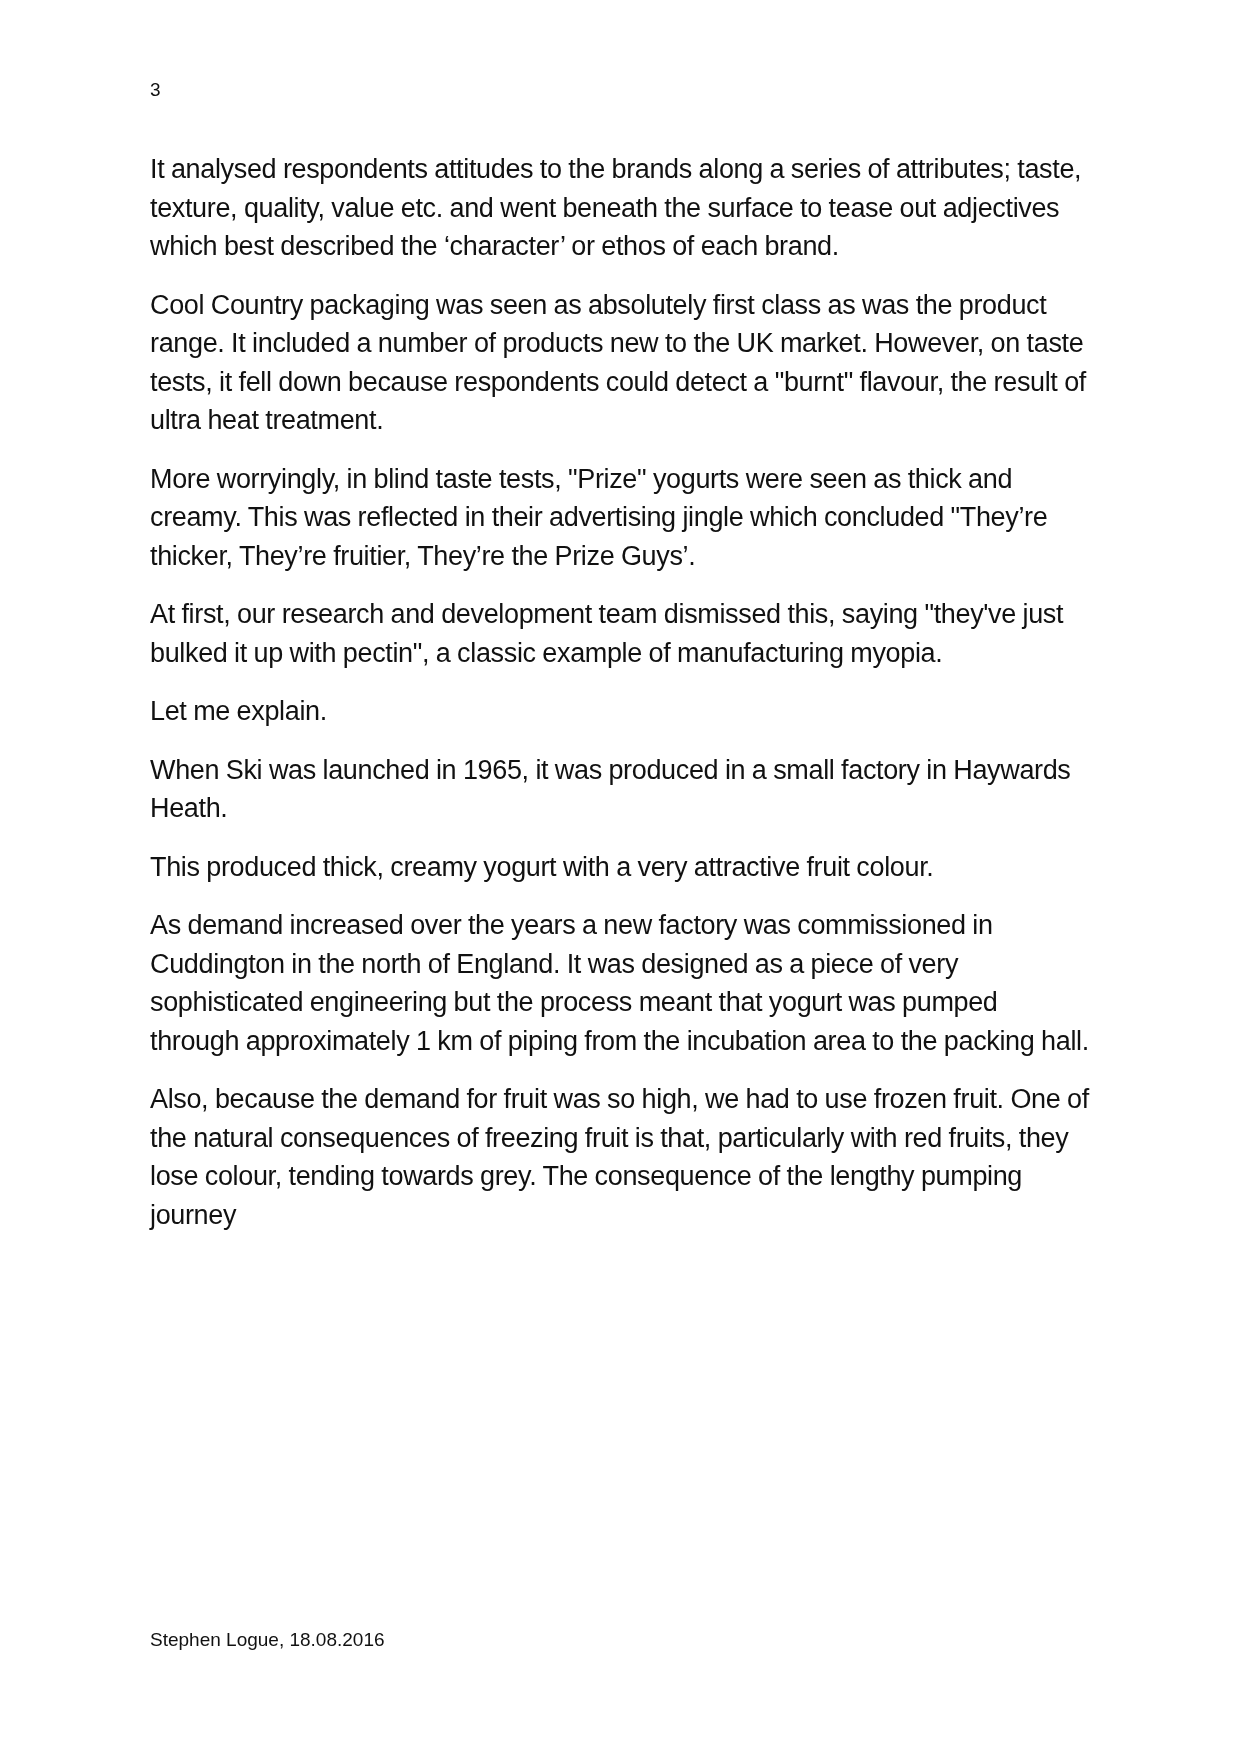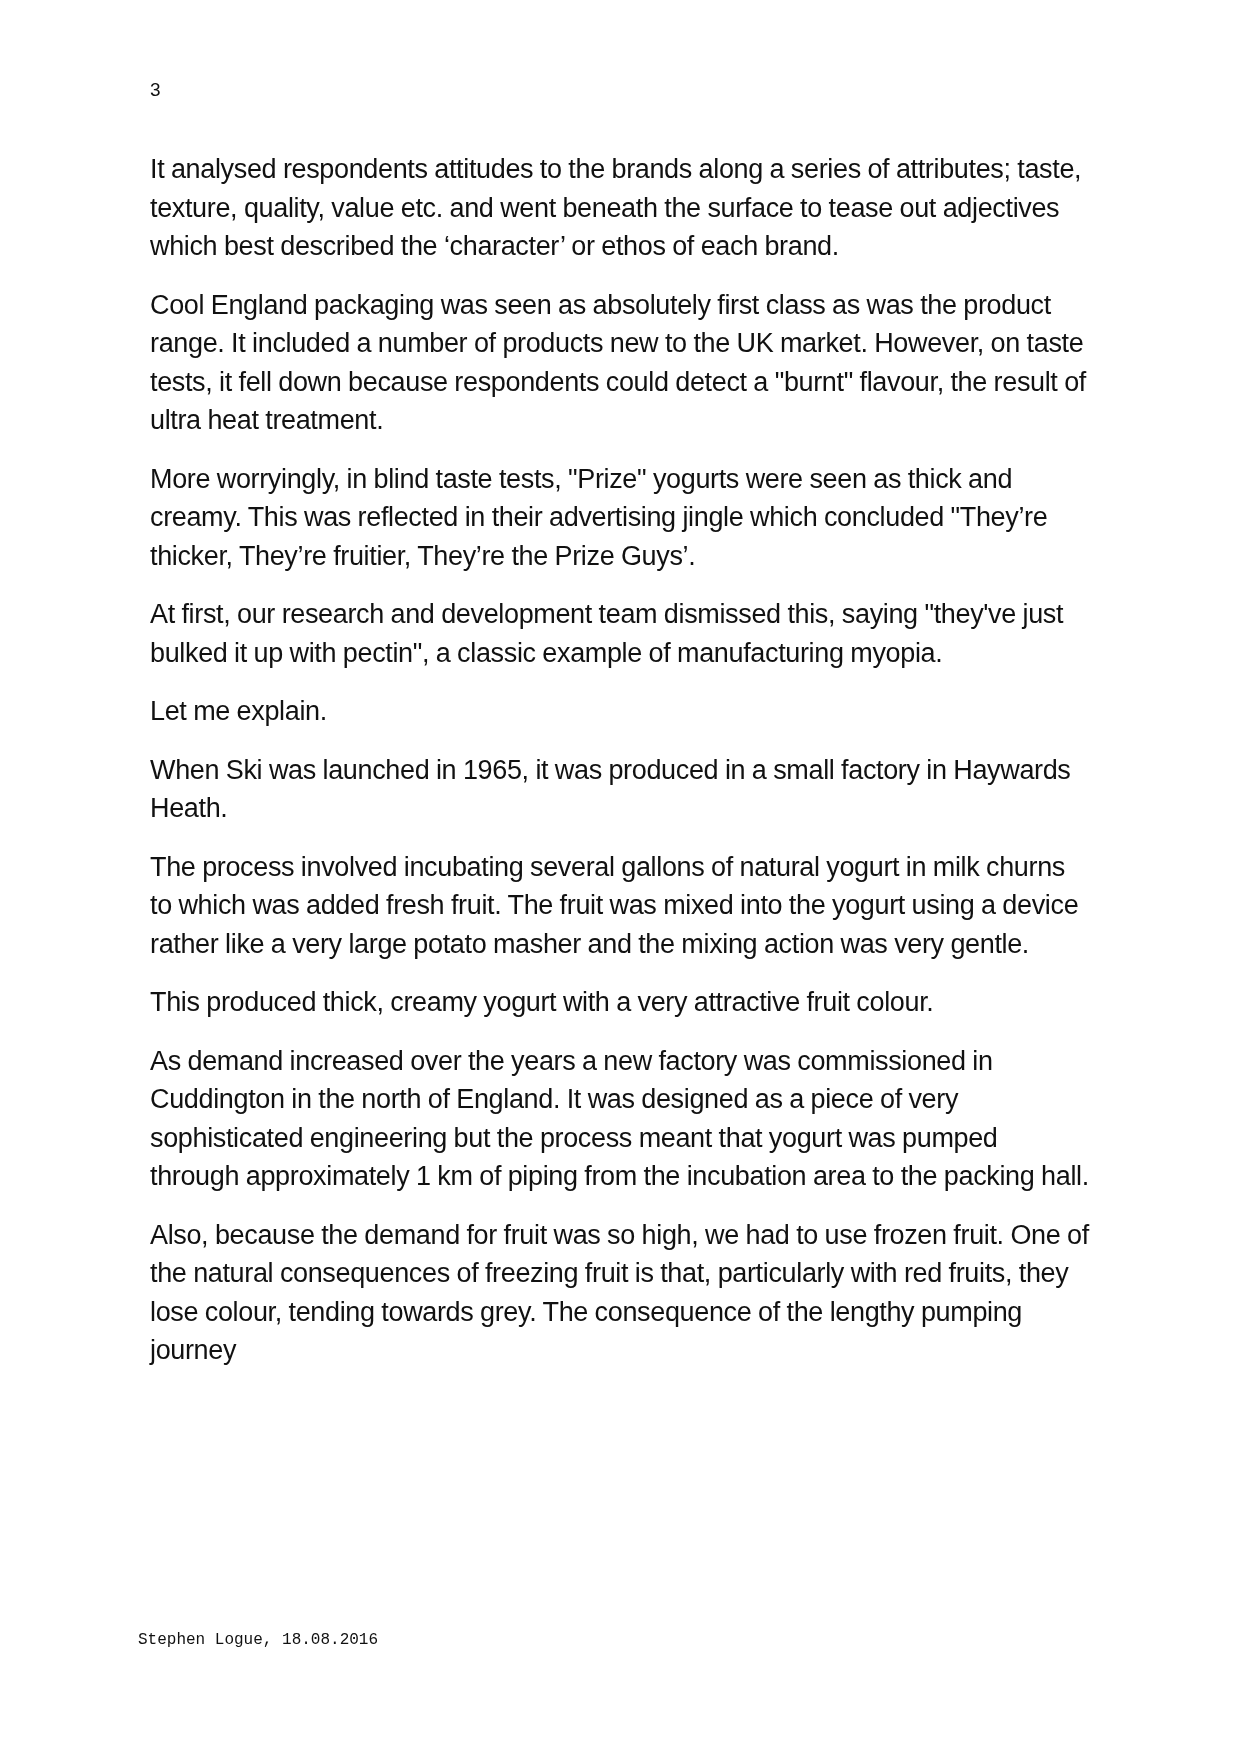--- a/index.html
+++ b/index.html
@@ -30,38 +30,36 @@
     }
     .para {
       margin: 0 0 20px 0;
       font-size: 27px;
       line-height: 38.5px;
       letter-spacing: -0.35px;
       word-spacing: -0.5px;
     }
     .footer {
       position: absolute;
-      left: 138px;
+      left: 150px;
       top: 1628px;
-      font-size: 16px;
+      font-size: 19px;
       line-height: 24px;
-      font-family: Liberation Mono, monospace;
     }
   </style>
 </head>
 <body>
 
 <div class="page-number">3</div>
 
 <div class="content">
   <p class="para">It analysed respondents attitudes to the brands along a series of attributes; taste, texture, quality, value etc. and went beneath the surface to tease out adjectives which best described the ‘character’ or ethos of each brand.</p>
-  <p class="para">Cool England packaging was seen as absolutely first class as was the product range. It included a number of products new to the UK market. However, on taste tests, it fell down because respondents could detect a "burnt" flavour, the result of ultra heat treatment.</p>
+  <p class="para">Cool Country packaging was seen as absolutely first class as was the product range. It included a number of products new to the UK market. However, on taste tests, it fell down because respondents could detect a "burnt" flavour, the result of ultra heat treatment.</p>
   <p class="para">More worryingly, in blind taste tests, "Prize" yogurts were seen as thick and creamy. This was reflected in their advertising jingle which concluded "They’re thicker, They’re fruitier, They’re the Prize Guys’.</p>
   <p class="para">At first, our research and development team dismissed this, saying "they've just bulked it up with pectin", a classic example of manufacturing myopia.</p>
   <p class="para">Let me explain.</p>
   <p class="para">When Ski was launched in 1965, it was produced in a small factory in Haywards Heath.</p>
-  <p class="para">The process involved incubating several gallons of natural yogurt in milk churns to which was added fresh fruit. The fruit was mixed into the yogurt using a device rather like a very large potato masher and the mixing action was very gentle.</p>
   <p class="para">This produced thick, creamy yogurt with a very attractive fruit colour.</p>
   <p class="para">As demand increased over the years a new factory was commissioned in Cuddington in the north of England. It was designed as a piece of very sophisticated engineering but the process meant that yogurt was pumped through approximately 1 km of piping from the incubation area to the packing hall.</p>
   <p class="para">Also, because the demand for fruit was so high, we had to use frozen fruit. One of the natural consequences of freezing fruit is that, particularly with red fruits, they lose colour, tending towards grey. The consequence of the lengthy pumping journey</p>
 </div>
 
 <div class="footer">Stephen Logue, 18.08.2016</div>
 
 </body></html>

